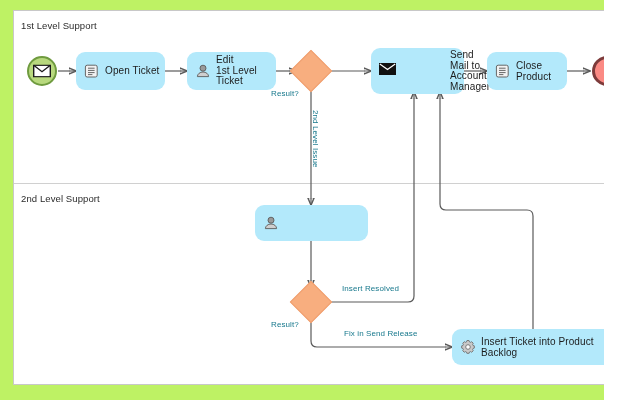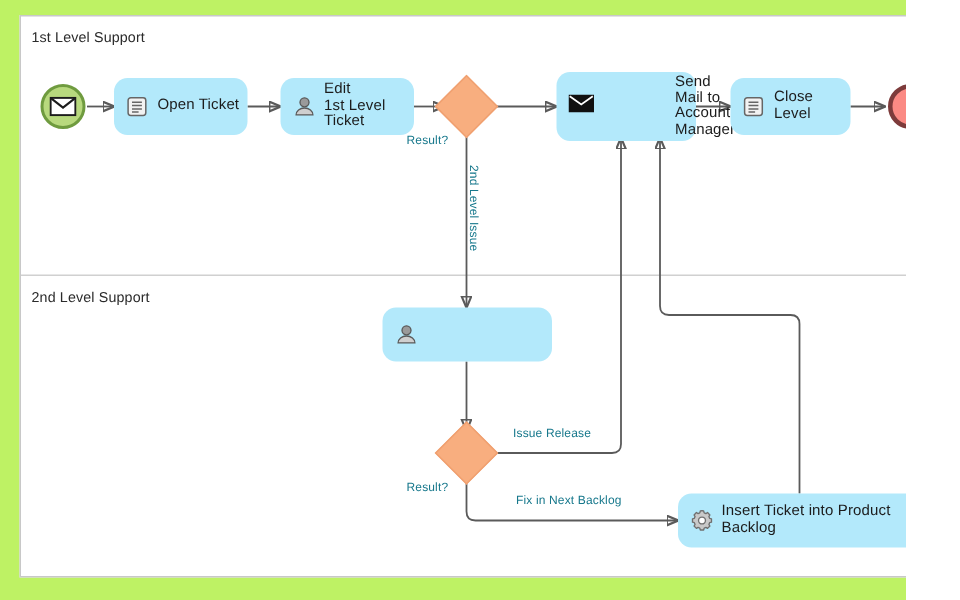--- a/index.html
+++ b/index.html
@@ -220,21 +220,21 @@
   <div class="task" style="left:487px; top:52px; width:80px; height:38px;">
     <span class="task-icon">
       <svg width="16" height="16" viewBox="0 0 16 16">
         <path d="M3.2,2.2 h8.2 a1.8,1.8 0 0 1 1.8,1.8 v8.2 a1.8,1.8 0 0 1 -1.8,1.8 h-8.2 a1.8,1.8 0 0 1 -1.8,-1.8 v-8.2 a1.8,1.8 0 0 1 1.8,-1.8 z" fill="#f2f2f2" stroke="#666" stroke-width="1"></path>
         <line x1="4" y1="5.2" x2="10.6" y2="5.2" stroke="#666" stroke-width="1"></line>
         <line x1="4" y1="7.4" x2="10.6" y2="7.4" stroke="#666" stroke-width="1"></line>
         <line x1="4" y1="9.6" x2="10.6" y2="9.6" stroke="#666" stroke-width="1"></line>
         <line x1="4" y1="11.6" x2="8.4" y2="11.6" stroke="#666" stroke-width="1"></line>
       </svg>
     </span>
-    <span class="task-text">Close Level</span>
+    <span class="task-text">Close Product</span>
   </div>
 
   <div class="task" style="left:255px; top:205px; width:113px; height:36px;">
     <span class="task-icon">
       <svg width="16" height="16" viewBox="0 0 16 16">
         <circle cx="8" cy="5.2" r="3" fill="#9a9a9a" stroke="#5a5a5a" stroke-width="0.9"></circle>
         <path d="M2.4,13.6 a5.6,4.6 0 0 1 11.2,0 z" fill="#cfcfcf" stroke="#5a5a5a" stroke-width="0.9"></path>
       </svg>
     </span>
   </div>
@@ -251,17 +251,17 @@
 
   <div class="gateway" style="left:296px; top:56px;"></div>
   <div class="gateway" style="left:296px; top:287px;"></div>
 
   <div class="edge-label" style="left:271px; top:89px;">Result?</div>
 
   <div class="edge-label vert" style="left:320px; top:110px;">2nd Level Issue</div>
 
   <div class="edge-label" style="left:271px; top:320px;">Result?</div>
 
-  <div class="edge-label" style="left:342px; top:284px;">Issue Release</div>
-
-  <div class="edge-label" style="left:344px; top:329px;">Fix in Next Backlog</div>
+  <div class="edge-label" style="left:342px; top:284px;">Insert Resolved</div>
+
+  <div class="edge-label" style="left:344px; top:329px;">Fix in Send Release</div>
 
 </div>
 
 </body></html>

